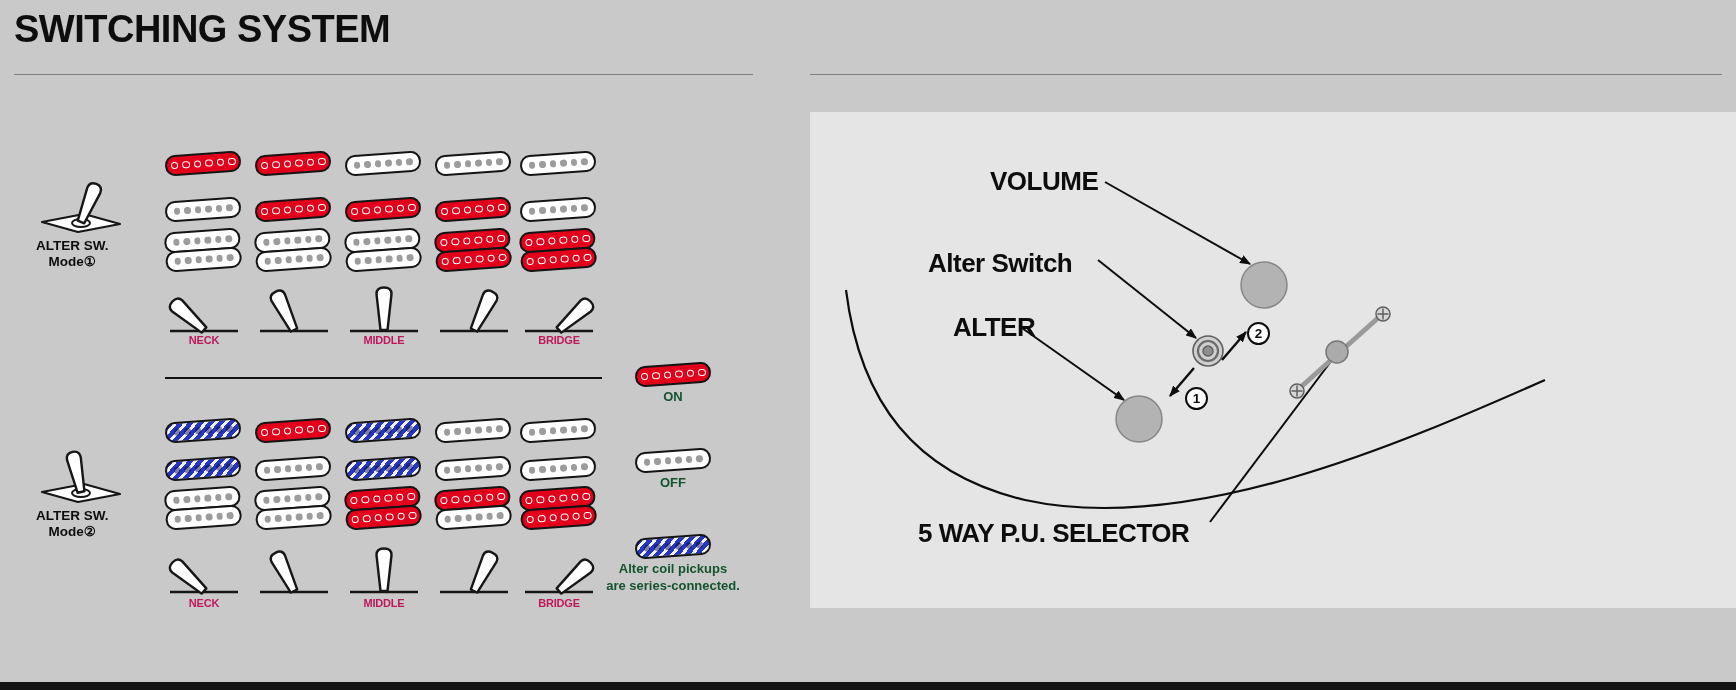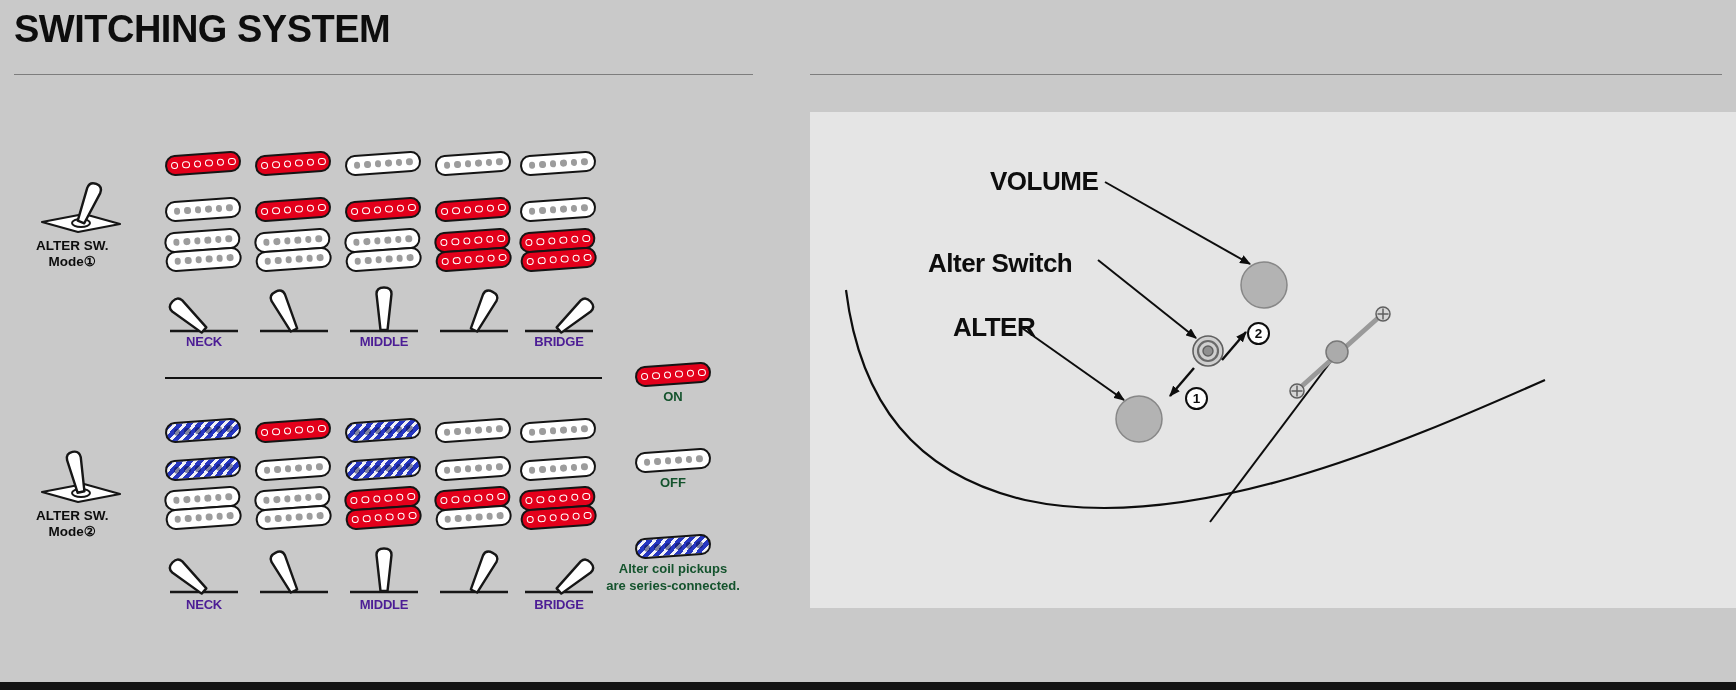--- a/index.html
+++ b/index.html
@@ -16,21 +16,21 @@
   .pcell.hb{flex-direction:column}
   .pcell.hb .pickup + .pickup{margin-top:-2px}
   .pickup{width:76px;height:21px;border:2px solid #141414;border-radius:10px;background:#fff;
           display:flex;align-items:center;justify-content:center;gap:4px;flex:none}
   .pickup .dot{width:6.5px;height:6.5px;border-radius:50%;background:#9c9c9c;flex:none}
   .pickup.on{background:#e3001b}
   .pickup.on .dot{background:transparent;border:1.8px solid #fff;width:7.5px;height:7.5px}
   .pickup.series{background:repeating-linear-gradient(135deg,#2636c0 0 4.5px,#f2f2f8 4.5px 7.5px)}
   .pickup.series .dot{background:rgba(10,16,70,.5)}
   .lever{position:absolute;width:78px;height:54px}
-  .pos-label{position:absolute;width:78px;text-align:center;font-size:13px;font-weight:bold;letter-spacing:-0.2px;color:#4c1d95}
+  .pos-label{position:absolute;width:78px;text-align:center;font-size:11px;font-weight:bold;letter-spacing:-0.2px;color:#be185d}
   .alter-block{position:absolute;width:100px;display:flex;flex-direction:column;align-items:flex-start;gap:2px}
   .alter-icon{width:90px;height:60px}
   .alter-label{font-size:13.5px;font-weight:bold;text-align:center;line-height:1.2;color:#0d0d0d}
   .mode-separator{position:absolute;left:165px;top:377px;width:437px;border-top:2px solid #111}
 
   
   .legend-item{position:absolute;left:595px;width:156px;display:flex;flex-direction:column;align-items:center;gap:4px}
   .legend-label{font-size:13px;font-weight:bold;text-align:center;line-height:1.3;white-space:pre-line;color:#14532d}
 
   
@@ -606,18 +606,19 @@
       </g>
       <g stroke="#5f5f5f" stroke-width="1.5">
         <circle cx="573" cy="202" r="7" fill="#d6d6d6"></circle>
         <line x1="573" y1="196.5" x2="573" y2="207.5"></line>
         <line x1="567.5" y1="202" x2="578.5" y2="202"></line>
       </g>
     </svg>
     <div class="c-label" style="left:180px;top:54px">VOLUME</div>
     <div class="c-label" style="left:118px;top:136px">Alter Switch</div>
     <div class="c-label" style="left:143px;top:200px">ALTER</div>
+    <div class="c-label" style="left:108px;top:406px">5 WAY P.U. SELECTOR</div>
     <div class="circ-num" style="left:437px;top:210px">2</div>
     <div class="circ-num" style="left:375px;top:275px">1</div>
   </div>
 
   <div class="footer-edge"></div>
 </div>
 
 </body></html>

